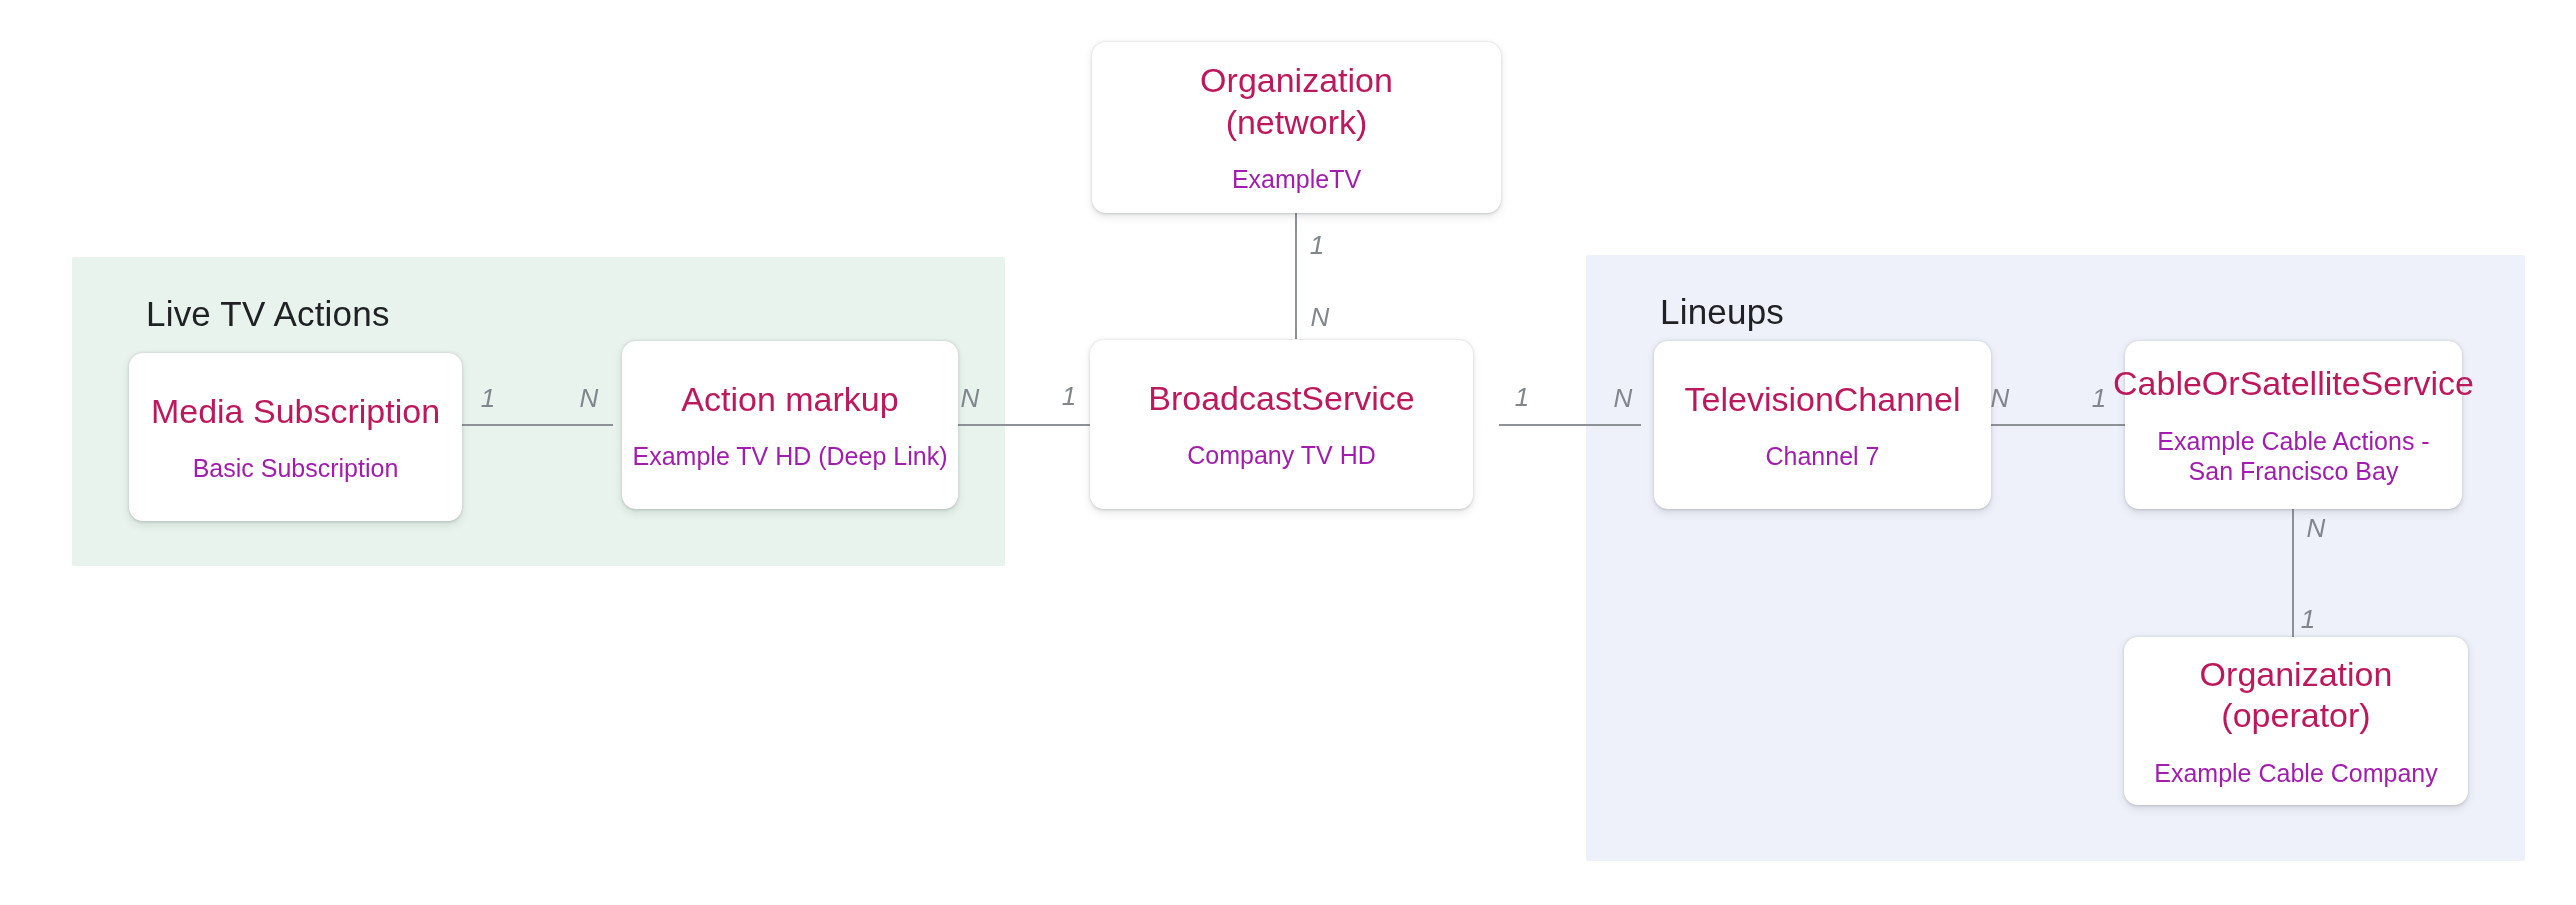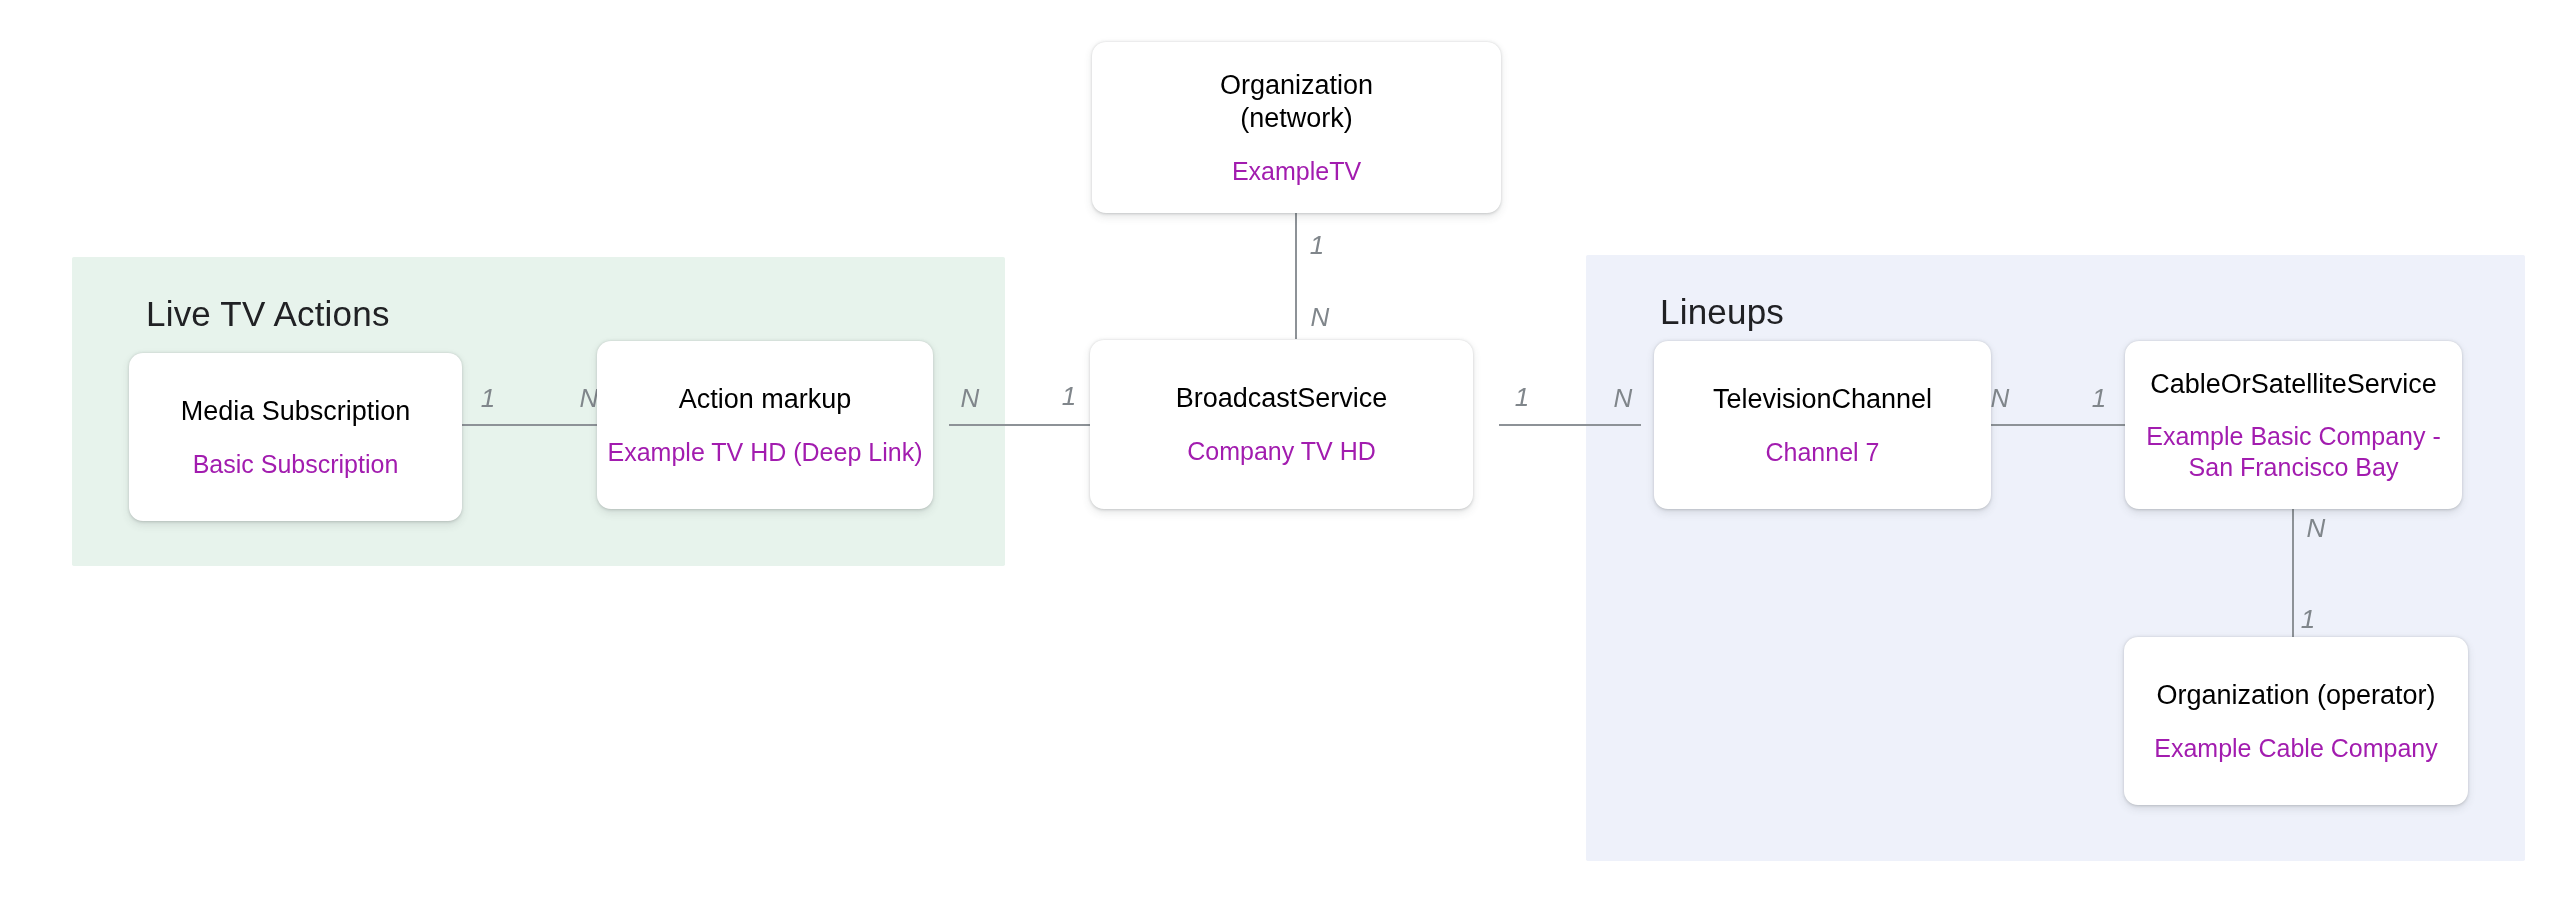--- a/index.html
+++ b/index.html
@@ -83,36 +83,36 @@
     border-radius: 14px;
     box-shadow: 0 0.9px 2.7px rgba(60,64,67,0.22), 0 3.5px 8.8px rgba(60,64,67,0.12);
     display: flex;
     flex-direction: column;
     align-items: center;
     justify-content: center;
     gap: 21px;
     text-align: center;
   }
   .node-title {
-    font-size: 27px;
+    font-size: 34px;
     font-weight: 400;
-    color: #000000;
+    color: #be185d;
     line-height: 1.22;
     white-space: pre-line;
   }
   .node-subtitle {
     font-size: 25px;
     font-weight: 400;
     color: #a21caf;
     line-height: 1.22;
     white-space: pre-line;
   }
   #node-organization-network  { left: 1092px; top: 42px;  width: 409px; height: 171px; }
   #node-media-subscription    { left: 129px;  top: 341px; width: 333px; height: 168px; margin-top: 12px; }
-  #node-action-markup         { left: 597px;  top: 341px; width: 336px; height: 168px; }
+  #node-action-markup         { left: 622px;  top: 341px; width: 336px; height: 168px; }
   #node-broadcast-service     { left: 1090px; top: 340px; width: 383px; height: 169px; }
   #node-television-channel    { left: 1642px; top: 341px; width: 337px; height: 168px; margin-left: 12px; }
   #node-cable-service         { left: 2125px; top: 341px; width: 337px; height: 168px; }
   #node-organization-operator { left: 2124px; top: 637px; width: 344px; height: 168px; }
 </style>
 </head>
 <body>
 
 <div class="canvas">
 
@@ -164,21 +164,21 @@
     <div class="node-subtitle">Company TV HD</div>
   </div>
 
   <div class="node" id="node-television-channel">
     <div class="node-title">TelevisionChannel</div>
     <div class="node-subtitle">Channel 7</div>
   </div>
 
   <div class="node" id="node-cable-service">
     <div class="node-title">CableOrSatelliteService</div>
-    <div class="node-subtitle">Example Basic Company -
+    <div class="node-subtitle">Example Cable Actions -
 San Francisco Bay</div>
   </div>
 
   <div class="node" id="node-organization-operator">
     <div class="node-title">Organization (operator)</div>
     <div class="node-subtitle">Example Cable Company</div>
   </div>
 
 </div>
 

